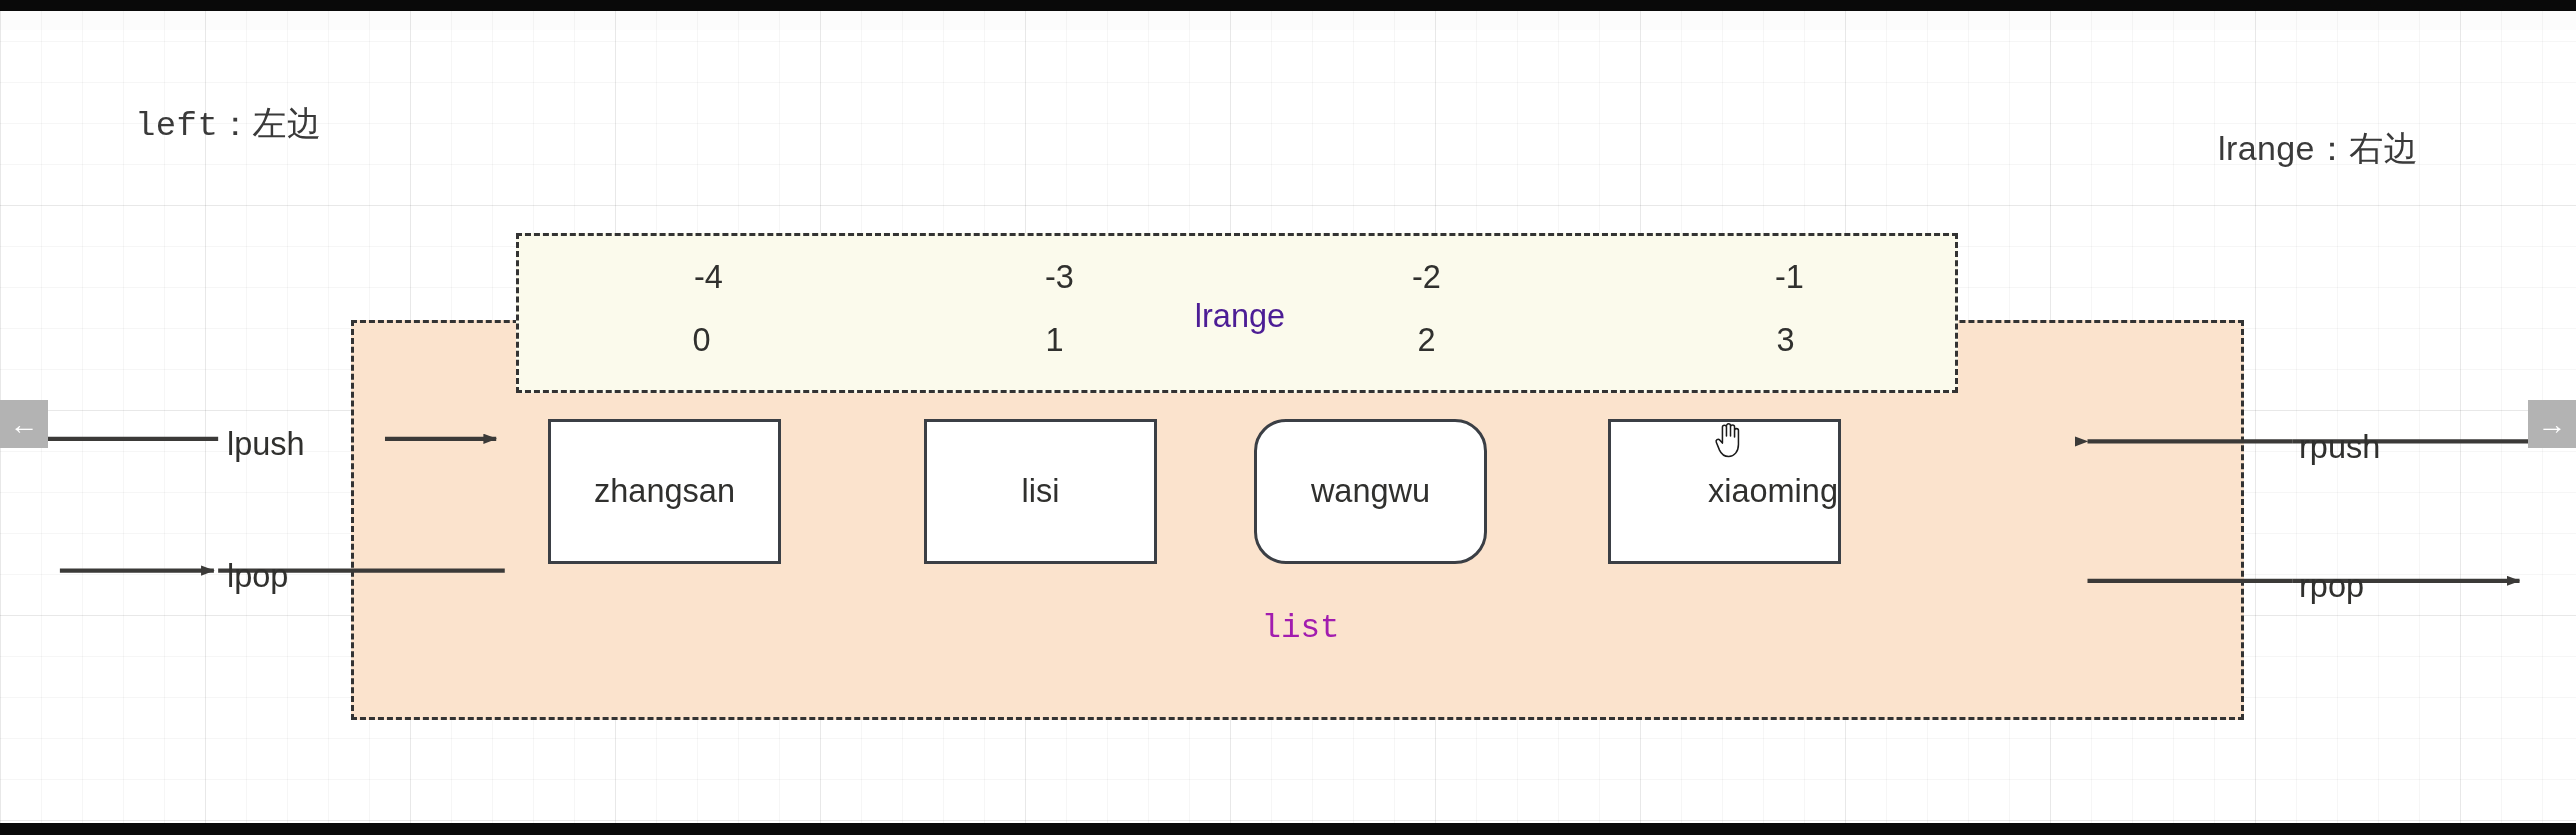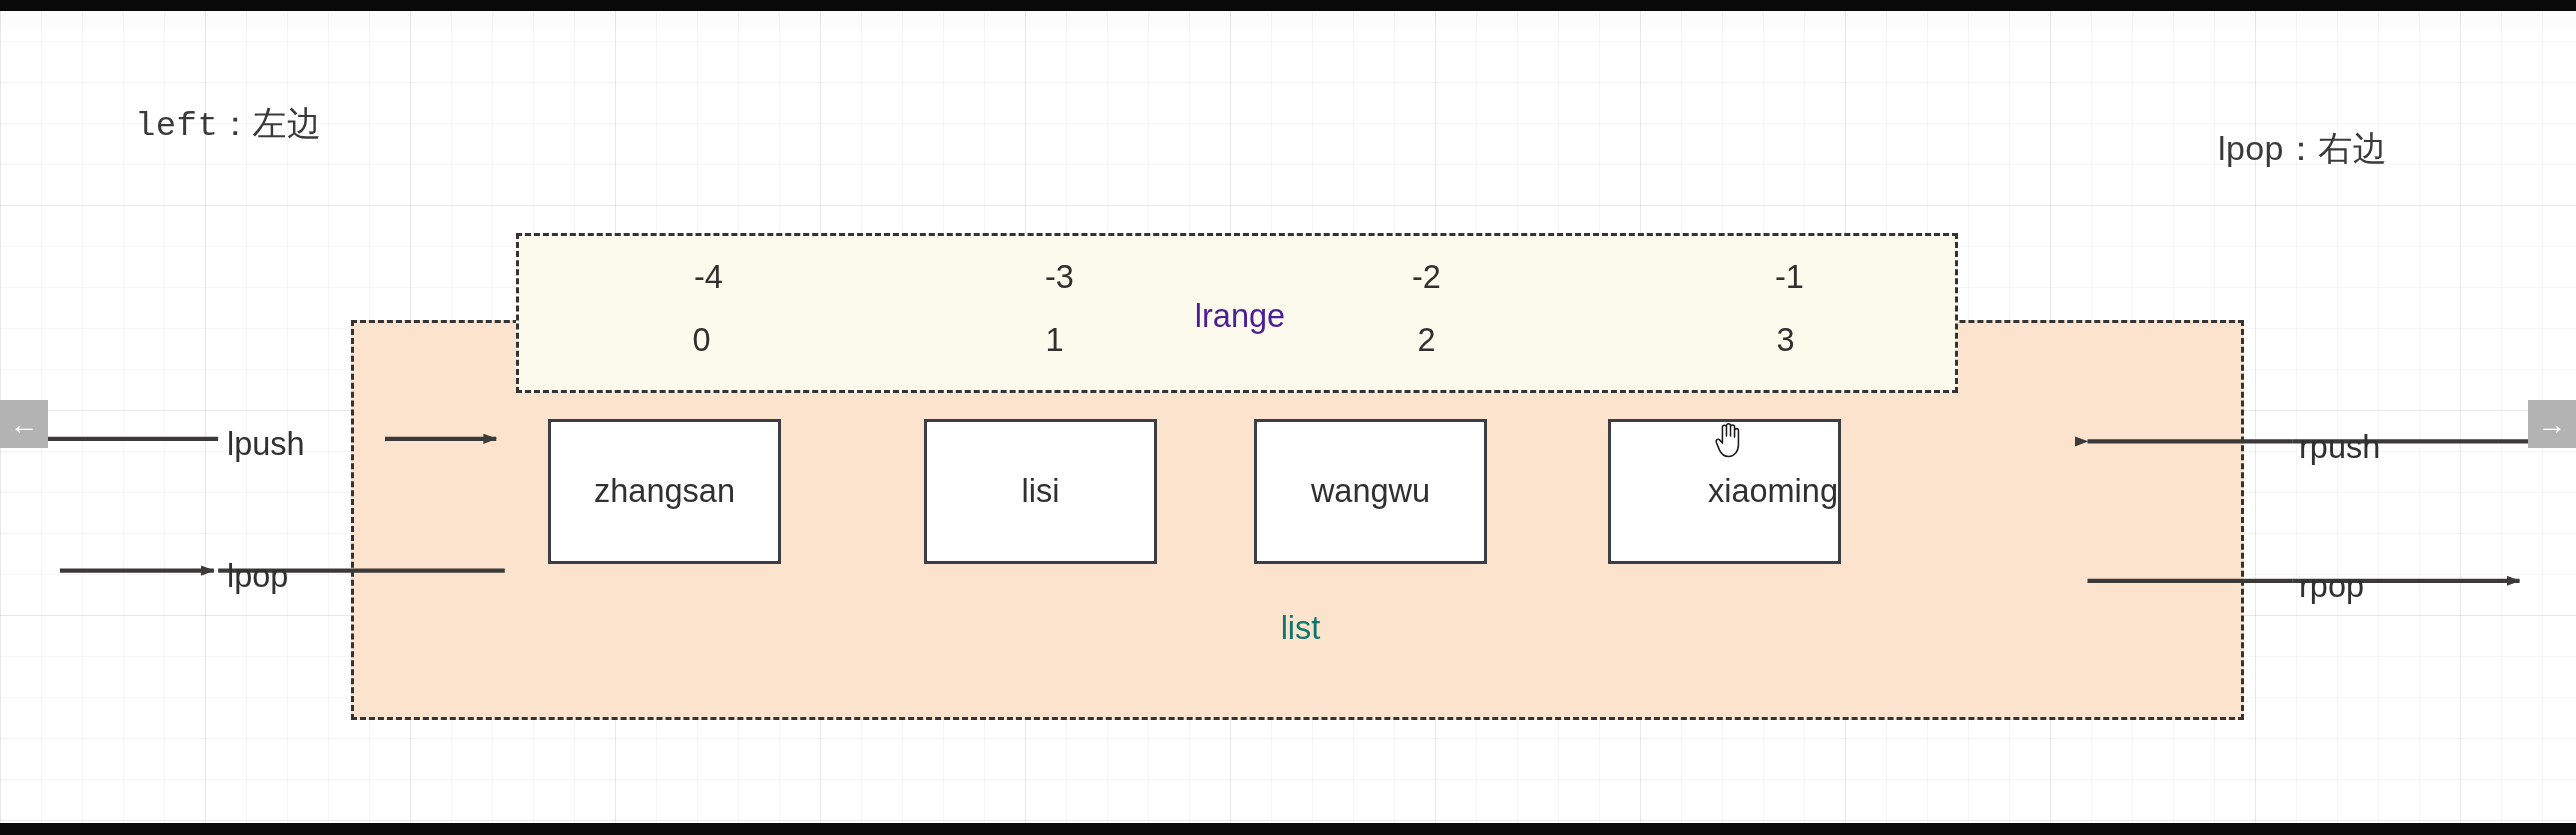--- a/index.html
+++ b/index.html
@@ -62,33 +62,33 @@
   .pos-row .ic2 { left:856px; } .pos-row .ic3 { left:1215px; }
 
   
   #list-box {
     position:absolute; left:351px; top:309px; width:1893px; height:400px;
     background:#fbe3cd;
     border:3.4px dashed #333333;
   }
   #list-title {
     position:absolute; left:0; top:287px; width:1893px; text-align:center;
-    font-size:32.5px; color:#0f766e;
+    font-size:32.5px; color:#a21caf;font-family:Liberation Mono, monospace;
   }
 
   
   #elements { position:absolute; left:0; top:0; width:2576px; height:812px; }
   .elem-box {
     position:absolute; top:408px; width:233px; height:145px;
     background:#ffffff; border:3.4px solid #3b3f45;
     display:flex; align-items:center; justify-content:center;
     font-size:32.5px; color:#30302e;
   }
   .eb0 { left:548px; }  .eb1 { left:924px; }
-  .eb2 { left:1254px; } .eb3 { left:1608px;justify-content:flex-end; }
+  .eb2 { left:1254px;border-radius:32px; } .eb3 { left:1608px;justify-content:flex-end; }
 
   
   #arrows { position:absolute; left:0; top:0; width:2576px; height:812px; pointer-events:none; }
 
   
   .arrowlabel {
     position:absolute; font-size:32.5px; color:#30302e; background:transparent;
     white-space:nowrap; padding:0 6px;
   }
   #lbl-lpush { left:221px; top:415px; }
@@ -111,21 +111,21 @@
 </head>
 <body>
 
 <div id="root">
 
   <div class="chrome-bar" id="chrome-top"></div>
 
   <div id="canvas">
 
     <div class="sidelabel" id="label-left">left：左边</div>
-    <div class="sidelabel" id="label-right">lpop：右边</div>
+    <div class="sidelabel" id="label-right">lrange：右边</div>
 
     <div id="list-box">
       <div id="list-title">list</div>
     </div>
 
     <div id="lrange-box">
       <div class="neg-row">
         <span class="idx ic0">-4</span>
         <span class="idx ic1">-3</span>
         <span class="idx ic2">-2</span>

